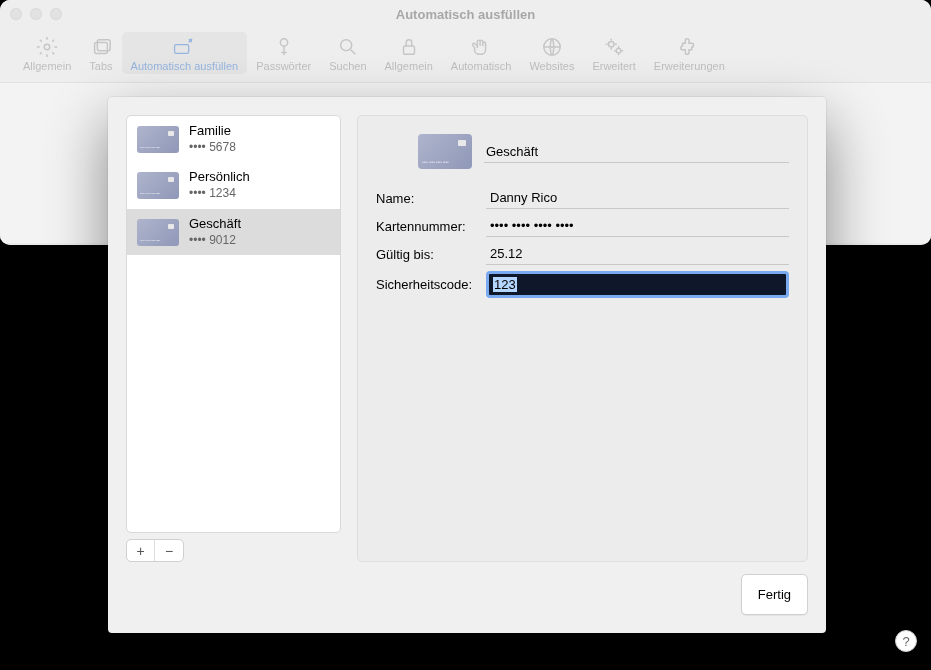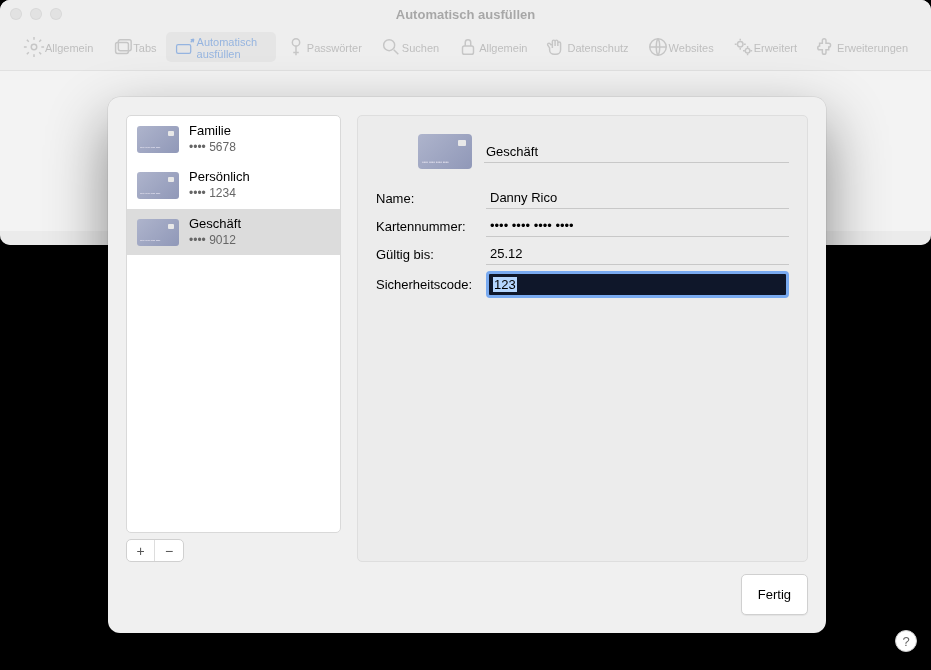--- a/index.html
+++ b/index.html
@@ -53,21 +53,21 @@
     }
     .toolbar {
       display: flex;
       padding: 4px 14px 8px 14px;
       gap: 0;
       border-bottom: 1px solid #d6d6d6;
       background: #f2f2f2;
     }
     .tool-item {
       display: flex;
-      flex-direction: row;
+      flex-direction: column;
       align-items: center;
       padding: 4px 9px 2px 9px;
       border-radius: 5px;
       color: #888;
       font-size: 11px;
       cursor: default;
     }
     .tool-item.active {
       background: #dedede;
       color: #2d72d2;
@@ -102,21 +102,21 @@
     }
     
     
     .sheet {
       position: absolute;
       top: 97px;
       left: 108px;
       width: 718px;
       height: 536px;
       background: #f0f0f0;
-      border-radius: 12px;
+      border-radius: 4px;
       box-shadow: 0 25px 60px rgba(0,0,0,0.45), 0 0 0 0.5px rgba(0,0,0,0.1);
       z-index: 10;
       padding: 18px;
       display: flex;
       flex-direction: column;
     }
     .sheet-body {
       display: flex;
       gap: 16px;
       flex: 1;
@@ -352,21 +352,21 @@
           </svg>
       </span>
       <span>Allgemein</span>
     </div>
     <div class="tool-item">
       <span class="tool-icon">
         <svg width="22" height="22" viewBox="0 0 24 24" fill="none" stroke="#999" stroke-width="1.6">
             <path d="M8 13V6a1.5 1.5 0 013 0v5m0-5a1.5 1.5 0 013 0v5m0-3a1.5 1.5 0 013 0v7a5 5 0 01-5 5h-2a5 5 0 01-5-5v-2l-2-3a1.5 1.5 0 012-2l2 2"></path>
           </svg>
       </span>
-      <span>Datenschutz</span>
+      <span>Automatisch</span>
     </div>
     <div class="tool-item">
       <span class="tool-icon">
         <svg width="22" height="22" viewBox="0 0 24 24" fill="none" stroke="#999" stroke-width="1.6">
             <circle cx="12" cy="12" r="9"></circle>
             <path d="M3 12h18M12 3c2.5 3 2.5 15 0 18M12 3c-2.5 3-2.5 15 0 18"></path>
           </svg>
       </span>
       <span>Websites</span>
     </div>

